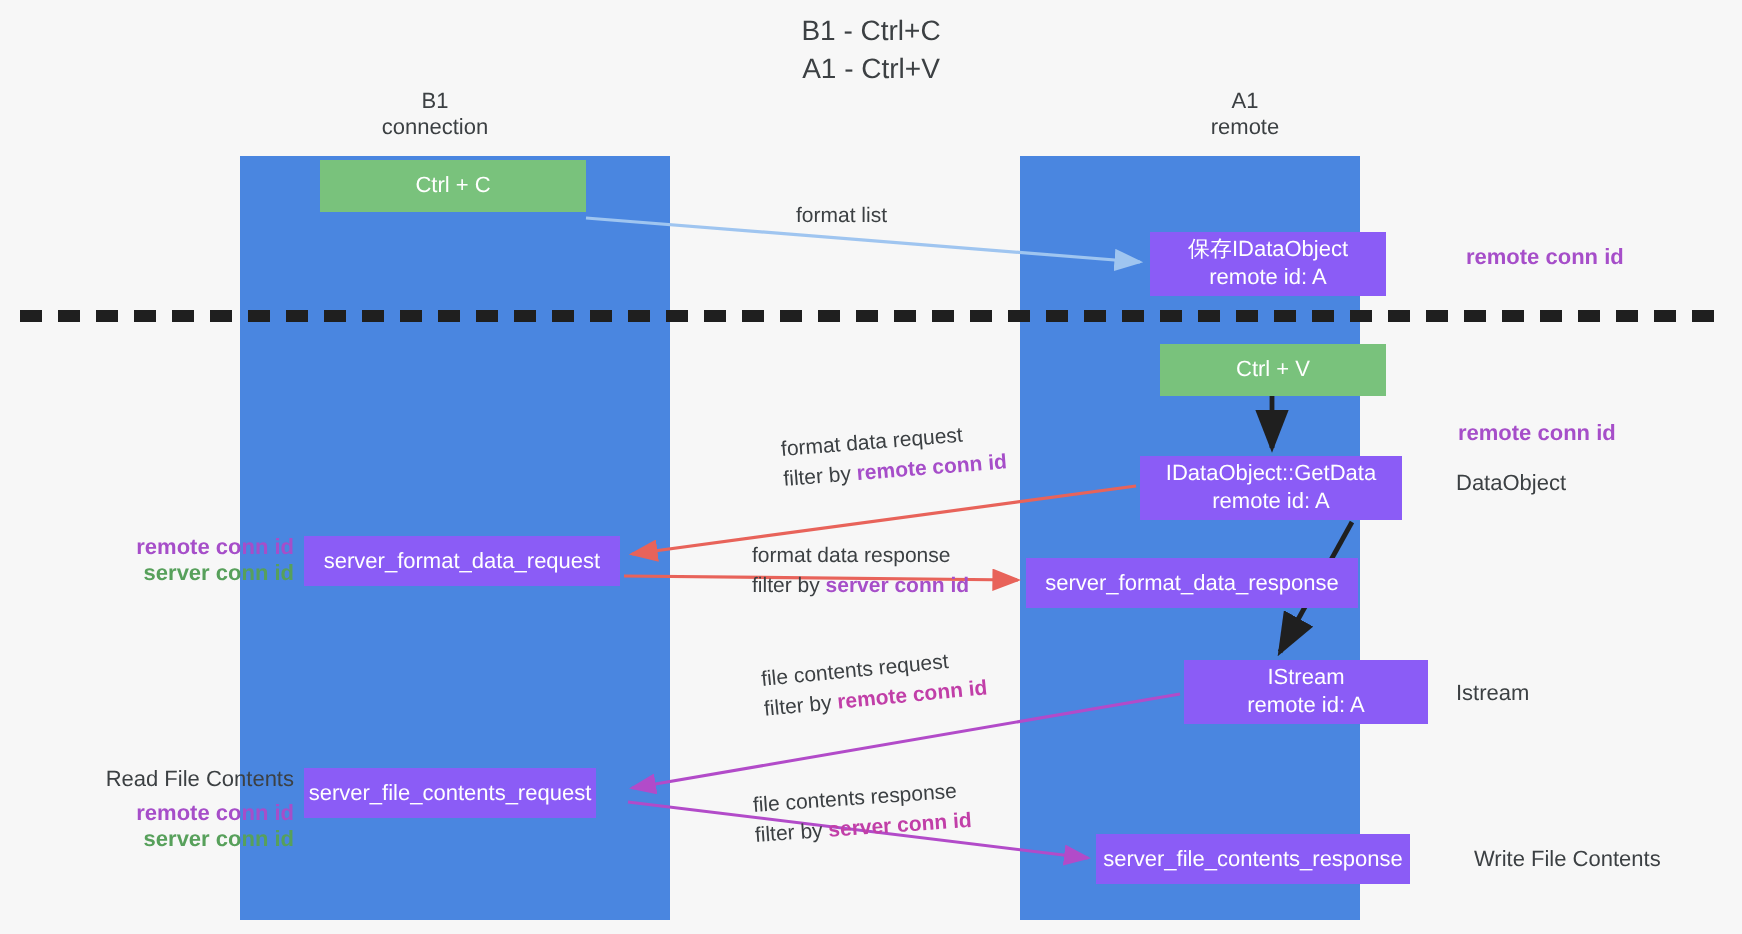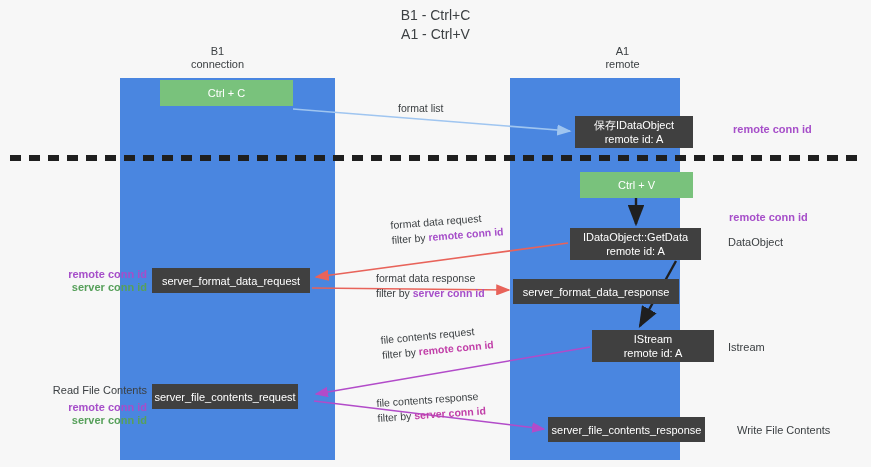--- a/index.html
+++ b/index.html
@@ -36,21 +36,21 @@
   .box{
     box-sizing:border-box;
     display:flex;align-items:center;justify-content:center;
     text-align:center;
     color:#ffffff;
     font-size:11px;
     line-height:14px;
     padding:2px 4px;
   }
   .green{background:#79c27c;}
-  .orange{background:#404040;}
+  .orange{background:#8b5cf6;}
 
   #box-ctrlc{left:160px;top:80px;width:133px;height:26px;}
   #box-ctrlv{left:580px;top:172px;width:113px;height:26px;}
   #box-idataobject{left:575px;top:116px;width:118px;height:32px;}
   #box-getdata{left:570px;top:228px;width:131px;height:32px;align-items:flex-end;}
   #box-sfdreq{left:152px;top:268px;width:158px;height:25px;}
   #box-sfdresp{left:513px;top:279px;width:166px;height:25px;}
   #box-istream{left:592px;top:330px;width:122px;height:32px;}
   #box-sfcreq{left:152px;top:384px;width:146px;height:25px;}
   #box-sfcresp{left:548px;top:417px;width:157px;height:25px;}

